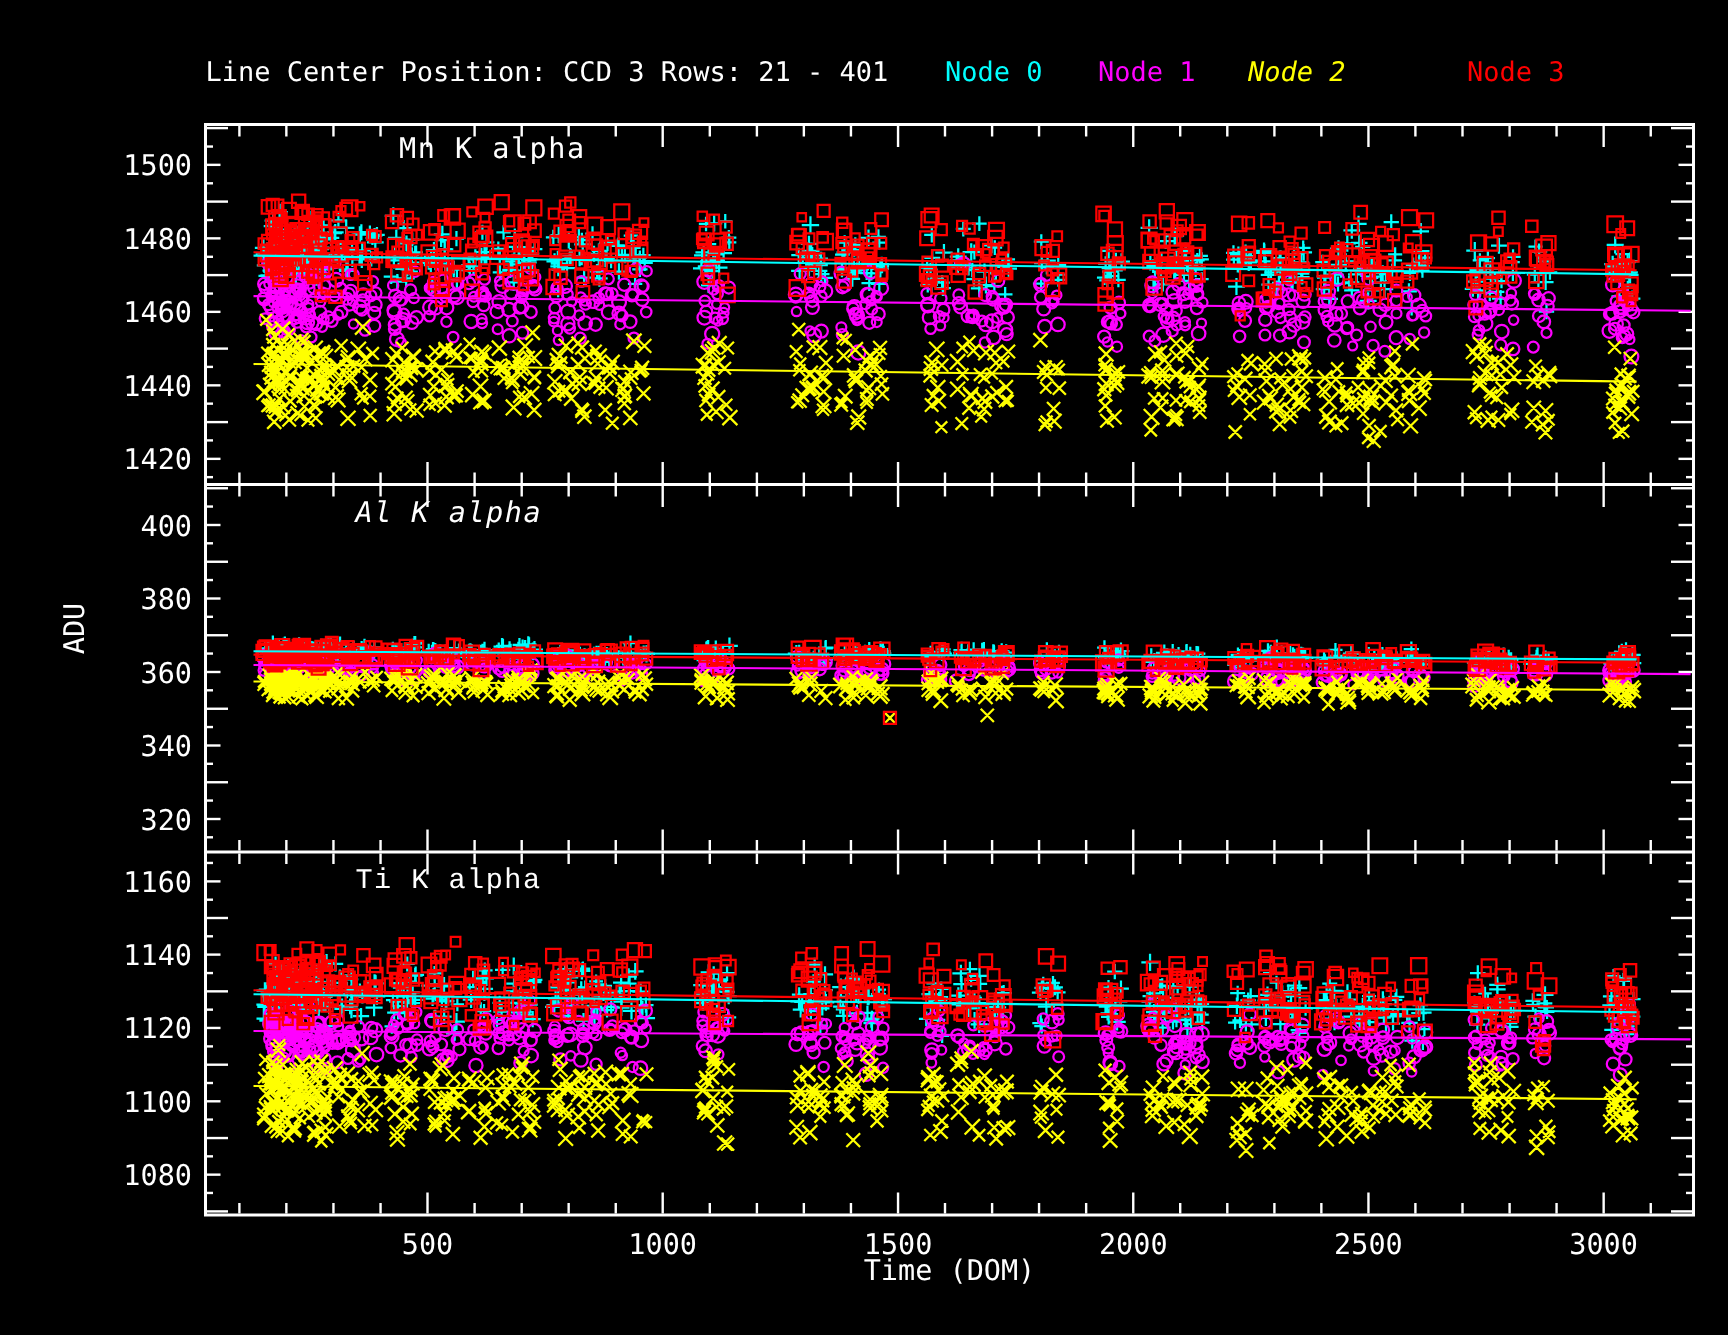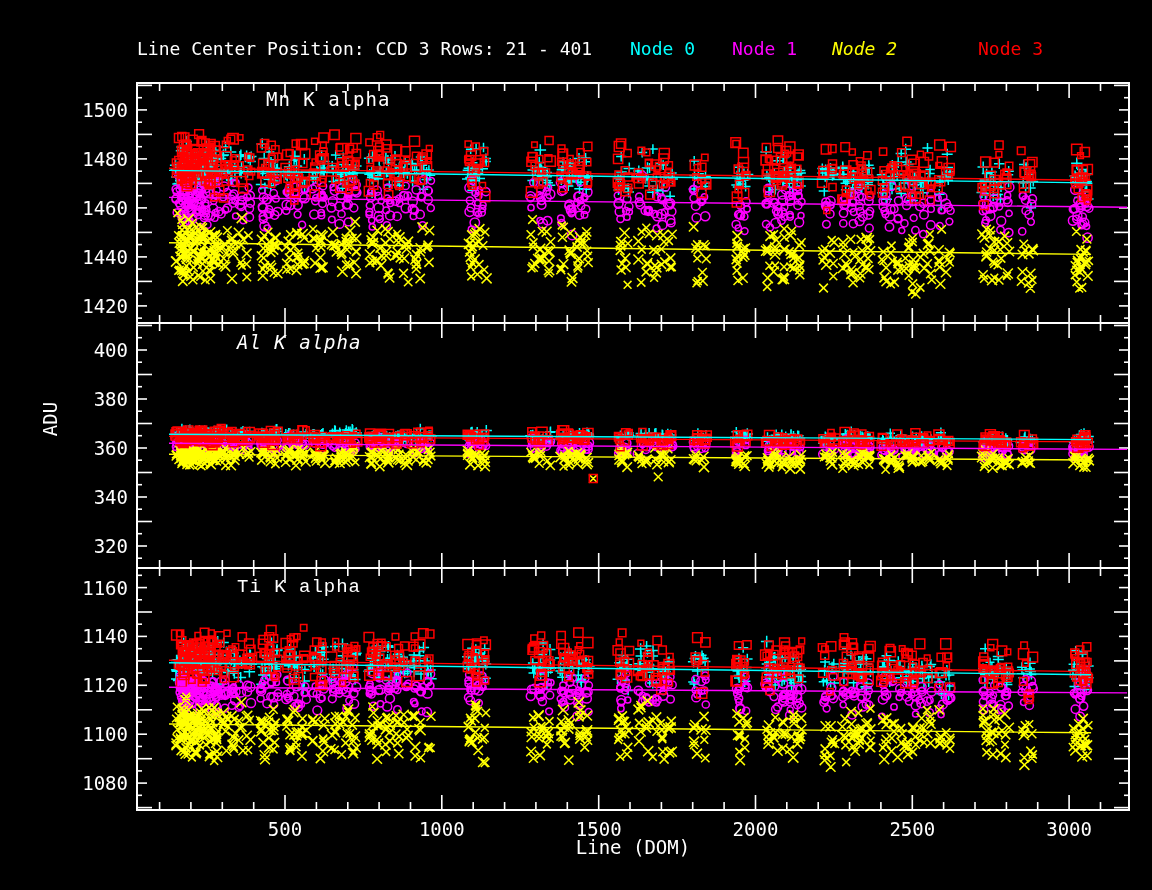--- a/index.html
+++ b/index.html
@@ -412,14 +412,14 @@
       <line stroke="#00ffff" stroke-width="1.4" x1="169" y1="662.8" x2="1091.1" y2="674.8"></line>
       <line stroke="#ff00ff" stroke-width="1.4" x1="169" y1="687.3" x2="1127.1" y2="692.9"></line>
       <line stroke="#ffff00" stroke-width="1.4" x1="169" y1="724" x2="1091.1" y2="732.8"></line>
       <line stroke="#ff0000" stroke-width="1.4" x1="169" y1="660.2" x2="1091.1" y2="671.6"></line>
     </svg>
 
   <div class="t plabel p0">Mn K alpha</div>
   <div class="t plabel p1">Al K alpha</div>
   <div class="t plabel p2">Ti K alpha</div>
   <div class="t ylab">ADU</div>
-  <div class="t xlab">Line (DOM)</div>
+  <div class="t xlab">Time (DOM)</div>
 </div>
 
 </body></html>

